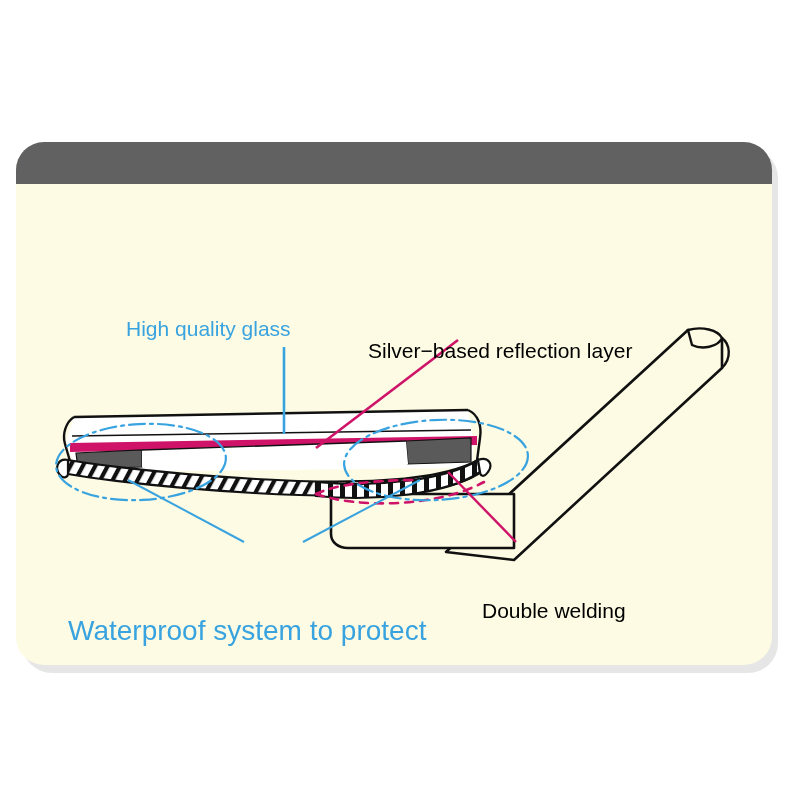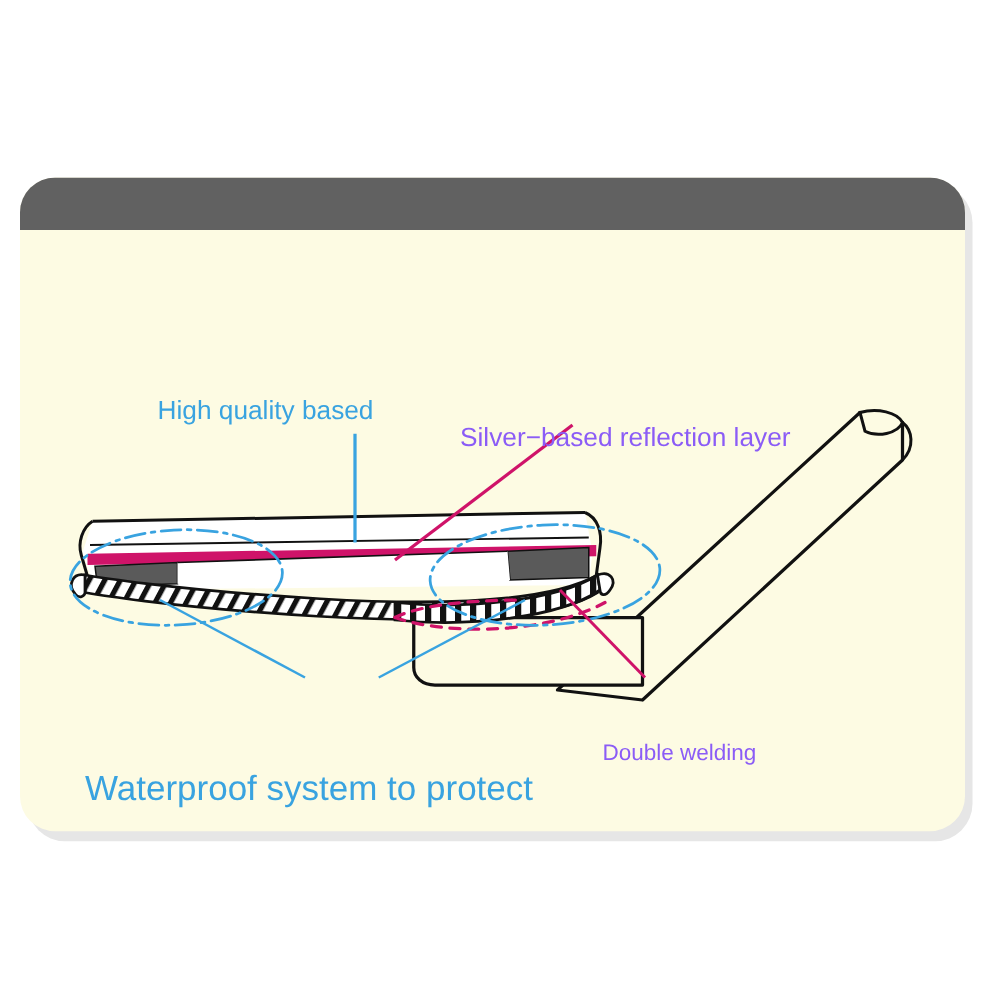--- a/index.html
+++ b/index.html
@@ -12,25 +12,25 @@
   #card{
     position:absolute;left:16px;top:142px;width:756px;height:523px;
     border-radius:28px;overflow:hidden;background:#fdfbe3;
   }
   #header-bar{
     position:absolute;left:0;top:0;width:100%;height:42px;background:#616161;
   }
   #canvas{position:absolute;left:0;top:0;width:756px;height:523px;}
   .lbl{position:absolute;white-space:pre;line-height:1.16;}
   .lbl-blue{color:#39a3e0;}
-  .lbl-pink{color:#8b5cf6;}
+  .lbl-pink{color:#000000;}
   #lbl-glass{left:110px;top:175px;font-size:21px;}
   #lbl-silver{left:352px;top:148px;font-size:21px;}
   #lbl-water{left:52px;top:408px;font-size:28px;}
-  #lbl-weld{left:466px;top:408px;font-size:18px;}
+  #lbl-weld{left:466px;top:408px;font-size:21px;}
 </style>
 </head>
 <body>
 
 <div id="stage">
 
   <div id="card-shadow"></div>
 
   <div id="card">
 
@@ -104,21 +104,21 @@
 
       <line x1="442" y1="198" x2="300" y2="306" stroke="#cf1369" stroke-width="2.6"></line>
 
       <line x1="112" y1="338" x2="228" y2="400" stroke="#39a3e0" stroke-width="2.0"></line>
 
       <line x1="404" y1="338" x2="287" y2="400" stroke="#39a3e0" stroke-width="2.0"></line>
 
       <line x1="432" y1="330" x2="500" y2="400" stroke="#cf1369" stroke-width="2.4"></line>
     </svg>
 
-    <div class="lbl lbl-blue" id="lbl-glass">High quality based</div>
+    <div class="lbl lbl-blue" id="lbl-glass">High quality glass</div>
 
     <div class="lbl lbl-pink" id="lbl-silver">
       <div>Silver−based reflection layer</div>
     </div>
 
     <div class="lbl lbl-blue" id="lbl-water">
       <div>Waterproof system to protect</div>
       
     </div>
 

